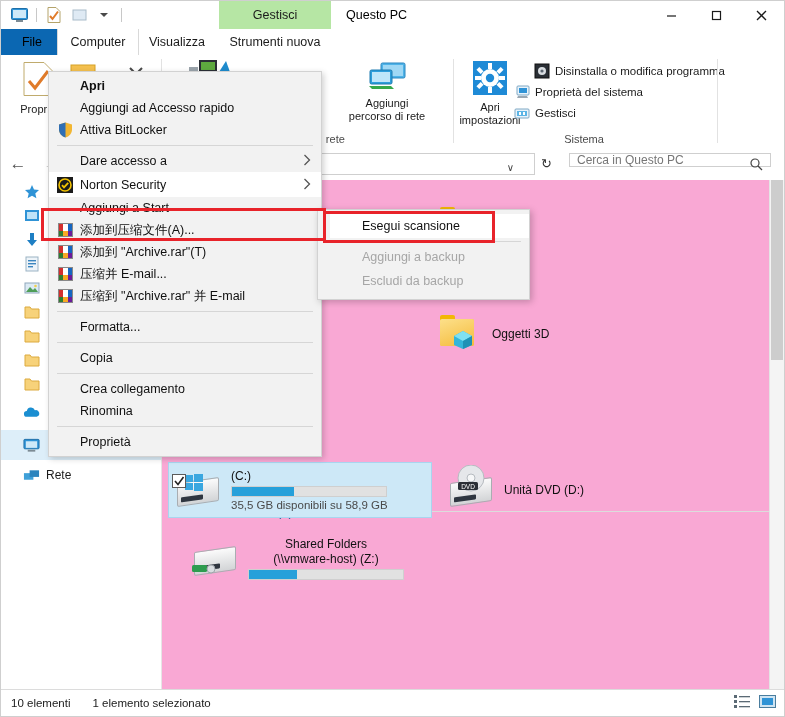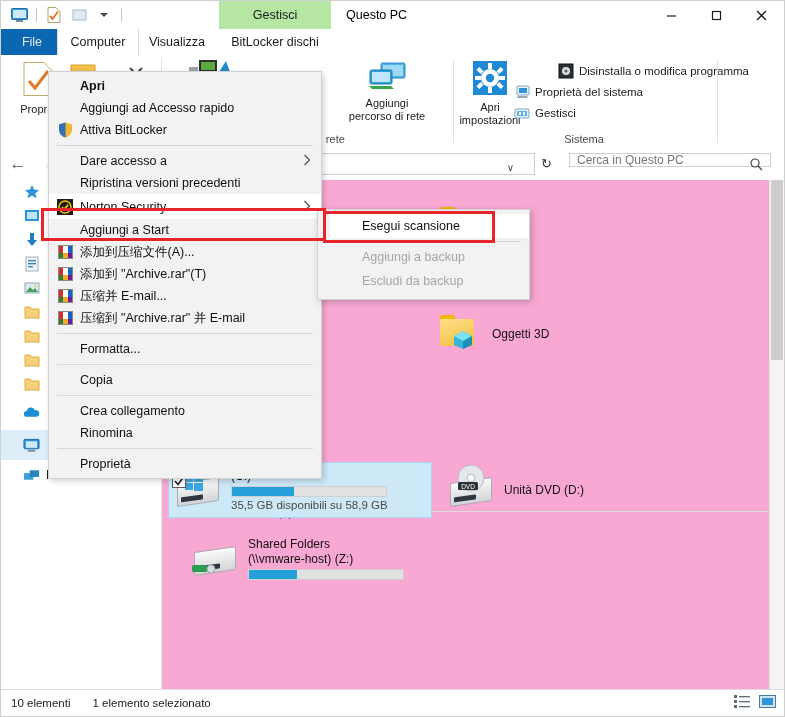--- a/index.html
+++ b/index.html
@@ -97,21 +97,21 @@
     position: absolute;
     top: 0; height: 26px;
     display: flex; align-items: center; justify-content: center;
     font-size: 12.5px;
     color: #1b1b1b;
     box-sizing: border-box;
   }
   .tab.file {
     left: 0; width: 62px;
     background: #0b67b2;
-    color: #e5e5e5;
+    color: #000000;
   }
   .tab.computer {
     left: 56px; width: 82px;
     background: #fff;
     border-left: 1px solid #d9d9d9;
     border-right: 1px solid #d9d9d9;
   }
   .tab.visualizza {
     left: 138px; width: 76px;
   }
@@ -524,21 +524,21 @@
     <div class="tab file">
       <span>File</span>
     </div>
     <div class="tab computer">
       <span>Computer</span>
     </div>
     <div class="tab visualizza">
       <span>Visualizza</span>
     </div>
     <div class="tab strumenti">
-      <span>BitLocker dischi</span>
+      <span>Strumenti nuova</span>
     </div>
     <div class="ribbon-right-ico">
       <span class="chev-up">
         <svg width="13" height="9" viewBox="0 0 13 9">
             <polyline points="2,6 6.5,2 11,6" fill="none" stroke="#9a9a9a" stroke-width="1.4"></polyline>
           </svg>
       </span>
       <span class="help-circ">?</span>
     </div>
   </div>
@@ -625,21 +625,21 @@
             <rect x="25" y="21.5" width="4" height="6" transform="rotate(-45 27 24.5)"></rect>
             <rect x="25" y="6.5" width="4" height="6" transform="rotate(45 27 9.5)"></rect>
             <rect x="5" y="21.5" width="4" height="6" transform="rotate(45 7 24.5)"></rect>
           </g>
         </svg>
       </span>
       <span>Apri</span>
       <span>impostazioni</span>
     </div>
 
-    <div class="small-item" style="left:513px; top:8px;padding-left:44px;">
+    <div class="small-item" style="left:489px; top:8px;padding-left:44px;">
       <span class="sico">
         <svg width="16" height="16" viewBox="0 0 16 16">
           <rect x="1" y="1" width="14" height="14" fill="#2a2f35" stroke="#111"></rect>
           <circle cx="8" cy="8" r="4" fill="#d9dde1"></circle>
           <circle cx="8" cy="8" r="1.6" fill="#5c6671"></circle>
         </svg>
       </span>
       <span>Disinstalla o modifica programma</span>
     </div>
 
@@ -889,21 +889,21 @@
 
     <div class="tilegrid" style="height:70px;">
       <div class="tile" style="left:24px; top:8px; width:270px; height:58px;">
         <span class="ticon">
           <span class="hdd"></span>
           <svg style="position:absolute;left:2px;top:26px;" width="26" height="14" viewBox="0 0 26 14">
             <rect x="0" y="3" width="15" height="7" rx="1.5" fill="#2e9c4f"></rect>
             <circle cx="19" cy="7" r="4" fill="#d9dde1" stroke="#a0a6ac"></circle>
           </svg>
         </span>
-        <span style="display:flex;flex-direction:column;">
+        <span style="display:flex;flex-direction:column;align-items:center;">
           <span class="tlabel">Shared Folders</span>
           <span class="tlabel">(\\vmware-host) (Z:)</span>
           <span class="drivebar">
               <i style="width:31%"></i>
             </span>
         </span>
       </div>
     </div>
   </div>
 
@@ -959,23 +959,20 @@
 
     <div class="mi">
       <span>Dare accesso a</span>
       <span class="arr">
         <svg width="8" height="12" viewBox="0 0 8 12">
             <polyline points="1.5,1 6.5,6 1.5,11" fill="none" stroke="#555" stroke-width="1.3"></polyline>
           </svg>
       </span>
     </div>
 
-    <div class="mi">
-      <span>Ripristina versioni precedenti</span>
-    </div>
 
     <div class="mi hl" style="height:25px;">
       <span class="micon" style="top:5px;">
         <svg width="16" height="16" viewBox="0 0 16 16">
           <rect x="0" y="0" width="16" height="16" fill="#1b1b1b"></rect>
           <circle cx="8" cy="8" r="6" fill="none" stroke="#f2c200" stroke-width="1.6"></circle>
           <path d="M5 8.2l2 2.2 4.2-4.6" fill="none" stroke="#f2c200" stroke-width="1.8"></path>
         </svg>
       </span>
       <span>Norton Security</span>

